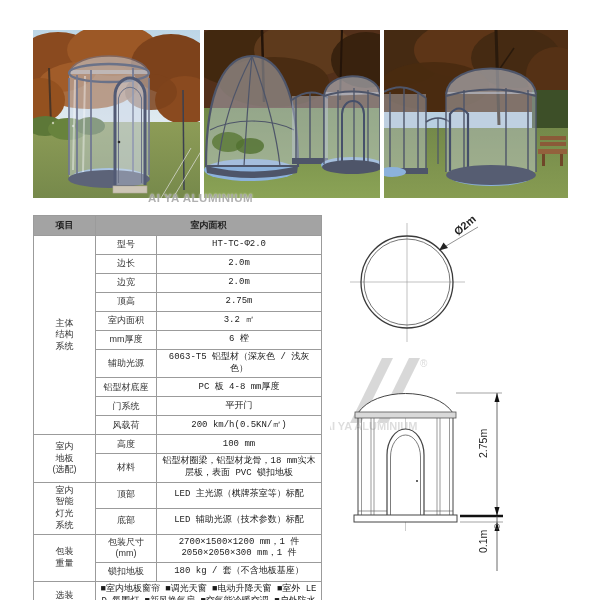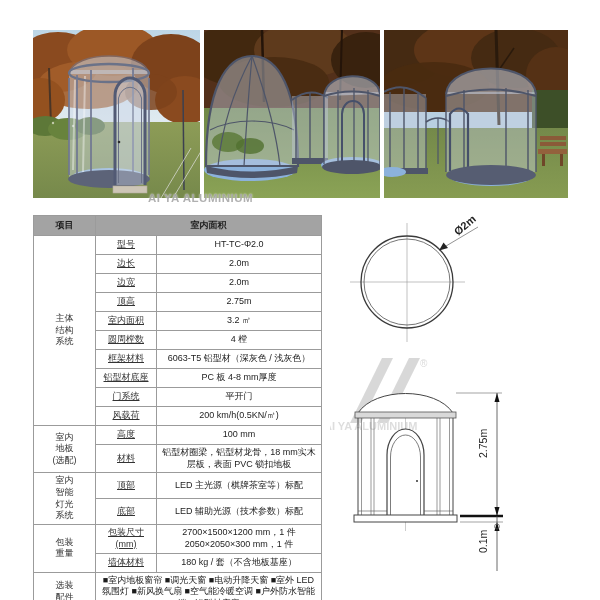--- a/index.html
+++ b/index.html
@@ -13,22 +13,22 @@
   .wm-text{position:absolute;left:148px;top:172px;font-size:11.5px;font-weight:bold;
            color:#a8a8a8;opacity:.9;letter-spacing:.5px;text-shadow:0 0 2px #fff;white-space:nowrap;}
   
   table.spec{position:absolute;left:33px;top:195px;width:288px;border-collapse:collapse;
              table-layout:fixed;font-size:9px;line-height:1.3;color:#1c1c1c;}
   table.spec td,table.spec th{border:1px solid #9b9b9b;text-align:center;vertical-align:middle;
              padding:2px 3px;word-break:break-all;}
   table.spec th{background:#a3a3a3;font-weight:bold;height:15px;}
   table.spec td{height:14px;}
   td.cat{white-space:pre-line;color:#333;}
-  td.lbl{white-space:pre-line;color:#333;text-decoration:underline;}
-  td.val{white-space:pre-line;}
+  td.lbl{white-space:pre-line;color:#333;}
+  td.val{white-space:pre-line;font-family:Liberation Mono, monospace;}
   
   .drawings{position:absolute;left:330px;top:195px;width:270px;height:390px;}
 </style>
 </head>
 <body>
 
 <div class="page">
 
   <div class="photos">
 
@@ -243,25 +243,25 @@
         </tr>
         <tr>
           <td class="lbl">顶高</td>
           <td class="val">2.75m</td>
         </tr>
         <tr>
           <td class="lbl">室内面积</td>
           <td class="val">3.2 ㎡</td>
         </tr>
         <tr>
-          <td class="lbl">圆周樘数</td>
-          <td class="val">4 樘</td>
-        </tr>
-        <tr>
-          <td class="lbl">框架材料</td>
+          <td class="lbl">mm厚度</td>
+          <td class="val">6 樘</td>
+        </tr>
+        <tr>
+          <td class="lbl">辅助光源</td>
           <td class="val">6063-T5 铝型材（深灰色 / 浅灰色）</td>
         </tr>
         <tr>
           <td class="lbl">铝型材底座</td>
           <td class="val">PC 板 4-8 mm厚度</td>
         </tr>
         <tr>
           <td class="lbl">门系统</td>
           <td class="val">平开门</td>
         </tr>
@@ -294,21 +294,21 @@
         </tr>
         <tr>
           <td class="cat" rowspan="2">包装
 重量</td>
           <td class="lbl">包装尺寸
 (mm)</td>
           <td class="val">2700×1500×1200 mm，1 件
 2050×2050×300 mm，1 件</td>
         </tr>
         <tr>
-          <td class="lbl">墙体材料</td>
+          <td class="lbl">锁扣地板</td>
           <td class="val">180 kg / 套（不含地板基座）</td>
         </tr>
         <tr>
           <td class="cat" rowspan="1">选装
 配件</td>
           <td class="val" colspan="2">■室内地板窗帘 ■调光天窗 ■电动升降天窗 ■室外 LED 氛围灯 ■新风换气扇 ■空气能冷暖空调 ■户外防水智能锁 ■铝型材底座</td>
         </tr>
         <tr>
           <td class="cat" rowspan="1">用途</td>
           <td class="val" colspan="2">各式营地、景区配套卫生间，别墅阳光房，健身房，棋牌茶室等</td>

